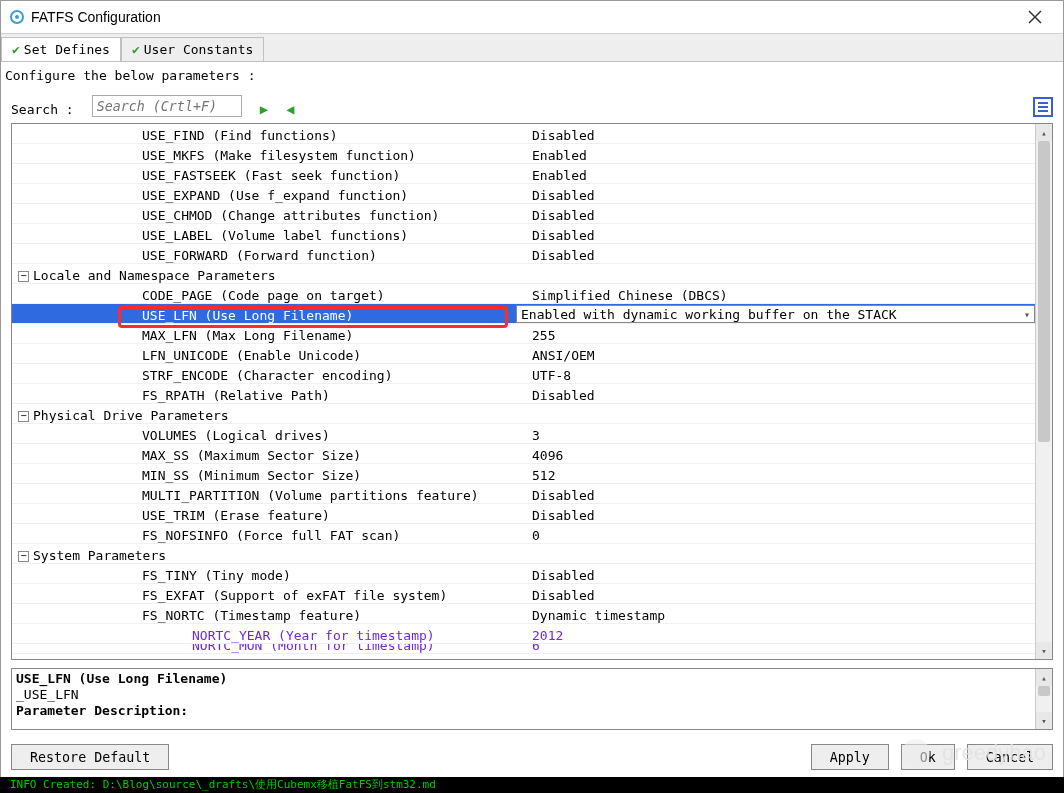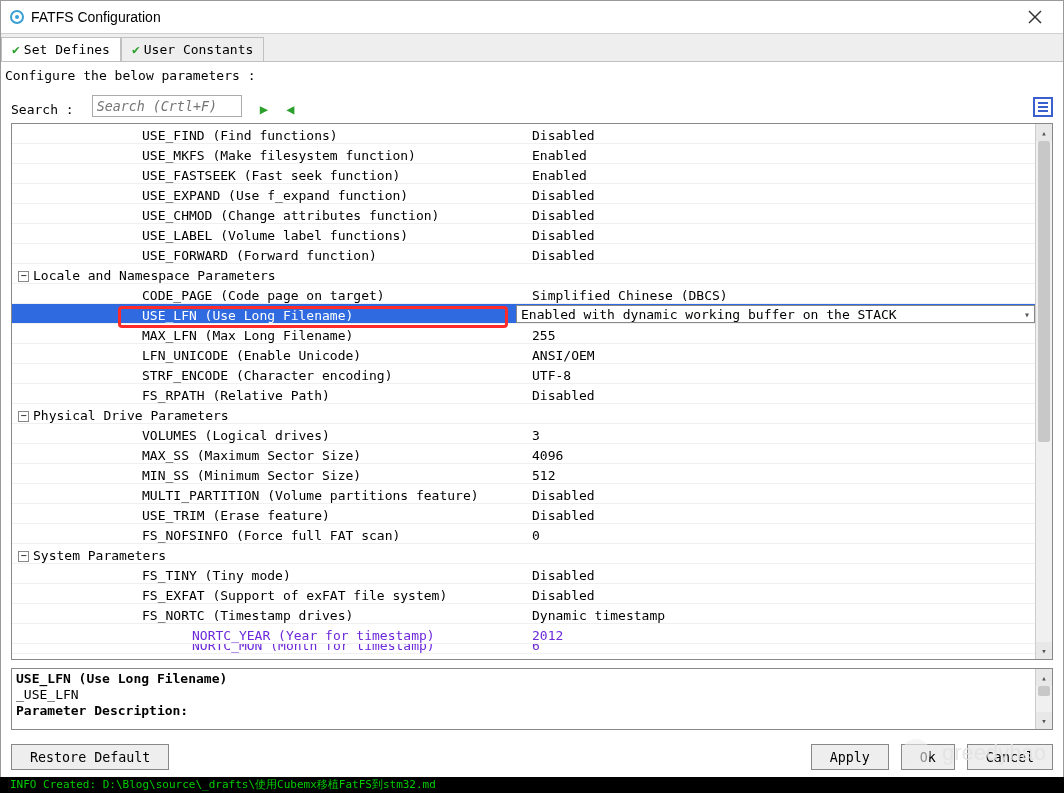--- a/index.html
+++ b/index.html
@@ -195,21 +195,21 @@
           </div>
         <div class="row">
             <div class="c1">FS_TINY (Tiny mode)</div>
             <div class="c2">Disabled</div>
           </div>
         <div class="row">
             <div class="c1">FS_EXFAT (Support of exFAT file system)</div>
             <div class="c2">Disabled</div>
           </div>
         <div class="row">
-            <div class="c1">FS_NORTC (Timestamp drives)</div>
+            <div class="c1">FS_NORTC (Timestamp feature)</div>
             <div class="c2">Dynamic timestamp</div>
           </div>
         <div class="row disabled">
             <div class="c1">NORTC_YEAR (Year for timestamp)</div>
             <div class="c2">2012</div>
           </div>
         <div class="row disabled" style="height:10px;overflow:hidden;">
             <div class="c1">NORTC_MON (Month for timestamp)</div>
             <div class="c2">6</div>
           </div>

